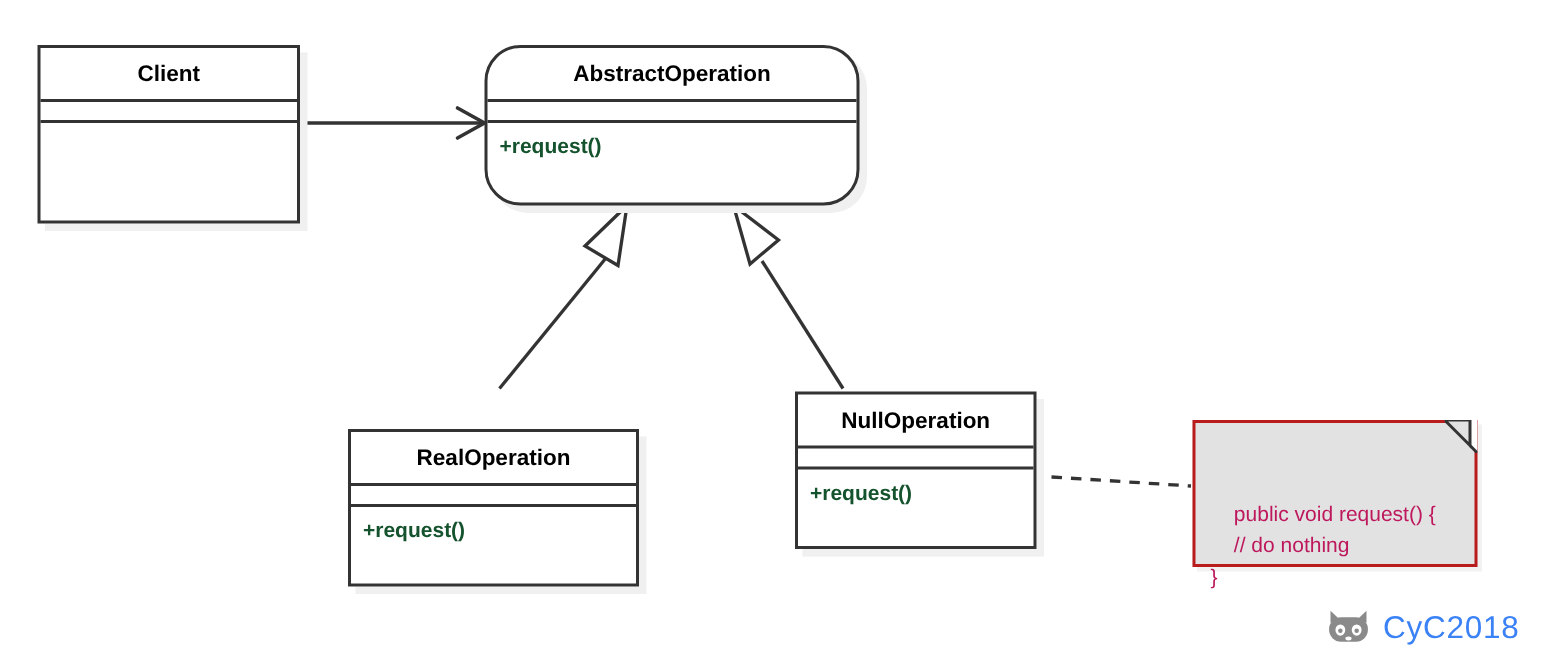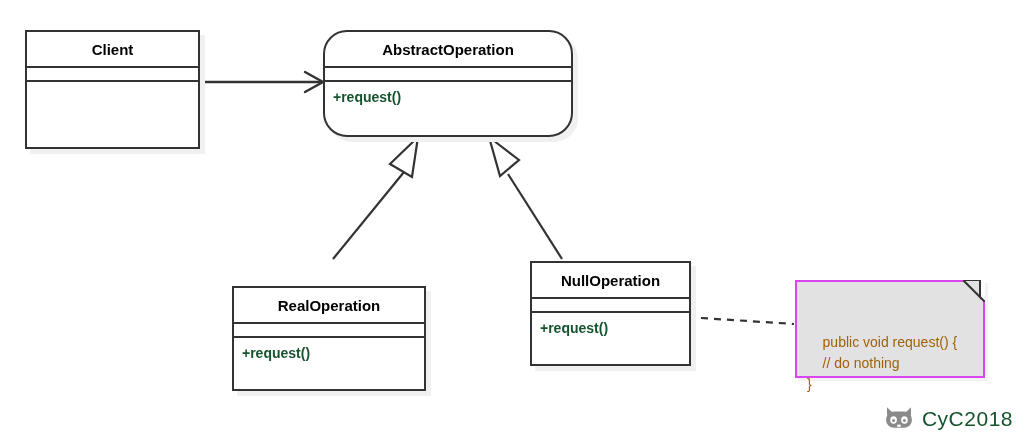--- a/index.html
+++ b/index.html
@@ -59,25 +59,25 @@
   }
   .uml-member {
     white-space: nowrap;
   }
 
   
   .uml-note {
     position: absolute;
     box-sizing: border-box;
     background: #e2e2e2;
-    border: 2px solid #d946ef;
+    border: 2px solid #b91c1c;
     box-shadow: 3px 3px 0 0 #f2f2f2;
     z-index: 3;
     font-size: 14px;
-    color: #a16207;
+    color: #be185d;
     line-height: 1.5;
     padding: 8px 10px;
     white-space: pre;
   }
   .note-fold {
     position: absolute;
     top: -2px;
     right: -2px;
     width: 22px;
     height: 22px;
@@ -101,21 +101,21 @@
     position: absolute;
     right: 20px;
     bottom: 8px;
     display: flex;
     align-items: center;
     gap: 8px;
     z-index: 5;
   }
   #watermark .wm-text {
     font-size: 21px;
-    color: #14532d;
+    color: #3b82f6;
     letter-spacing: 0.5px;
     line-height: 1;
   }
 </style>
 </head>
 <body>
 
 <div id="canvas">
 
   <svg id="connectors" viewBox="0 0 1033 441" xmlns="http://www.w3.org/2000/svg">

